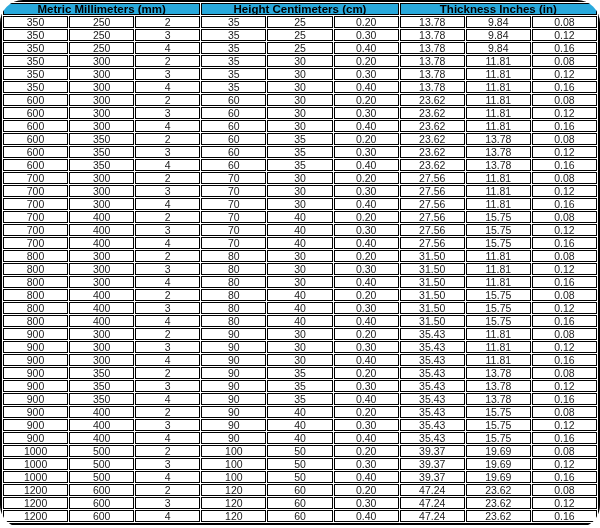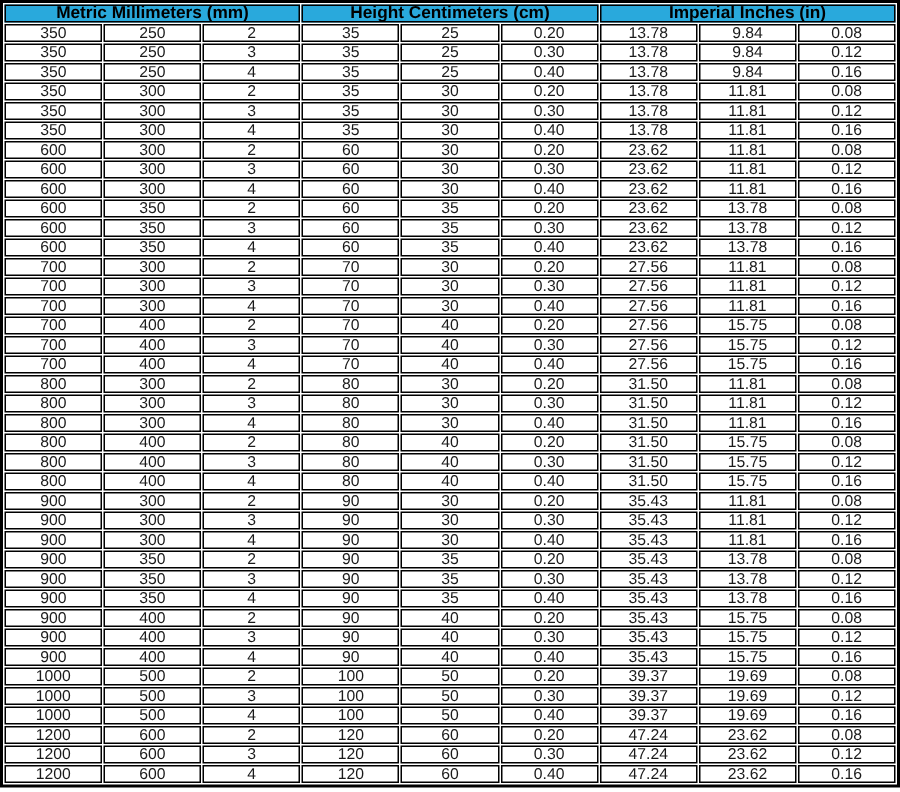--- a/index.html
+++ b/index.html
@@ -14,20 +14,21 @@
     margin: 0;
     padding: 0;
     background: var(--page-bg);
     font-family: "Liberation Sans", sans-serif;
   }
   .page {
     width: 600px;
     height: 528px;
     overflow: hidden;
     background: var(--page-bg);
+    border-radius: 23px;
   }
   table.conv {
     width: 600px;
     table-layout: fixed;
     border-collapse: separate;
     border-spacing: 1px;
     border: 2px solid var(--border-color);
     background: var(--page-bg);
   }
   table.conv th, table.conv td {
@@ -60,21 +61,21 @@
 </style>
 </head>
 <body>
 
 <div class="page">
   <table class="conv">
     <thead>
       <tr>
         <th class="section-title" colspan="3">Metric Millimeters (mm)</th>
         <th class="section-title" colspan="3">Height Centimeters (cm)</th>
-        <th class="section-title" colspan="3">Imperial Inches (in)</th>
+        <th class="section-title" colspan="3">Thickness Inches (in)</th>
       </tr>
     </thead>
     <tbody>
         <tr>
           <td class="data-cell">350</td>
           <td class="data-cell">250</td>
           <td class="data-cell">2</td>
           <td class="data-cell">35</td>
           <td class="data-cell">25</td>
           <td class="data-cell">0.20</td>

